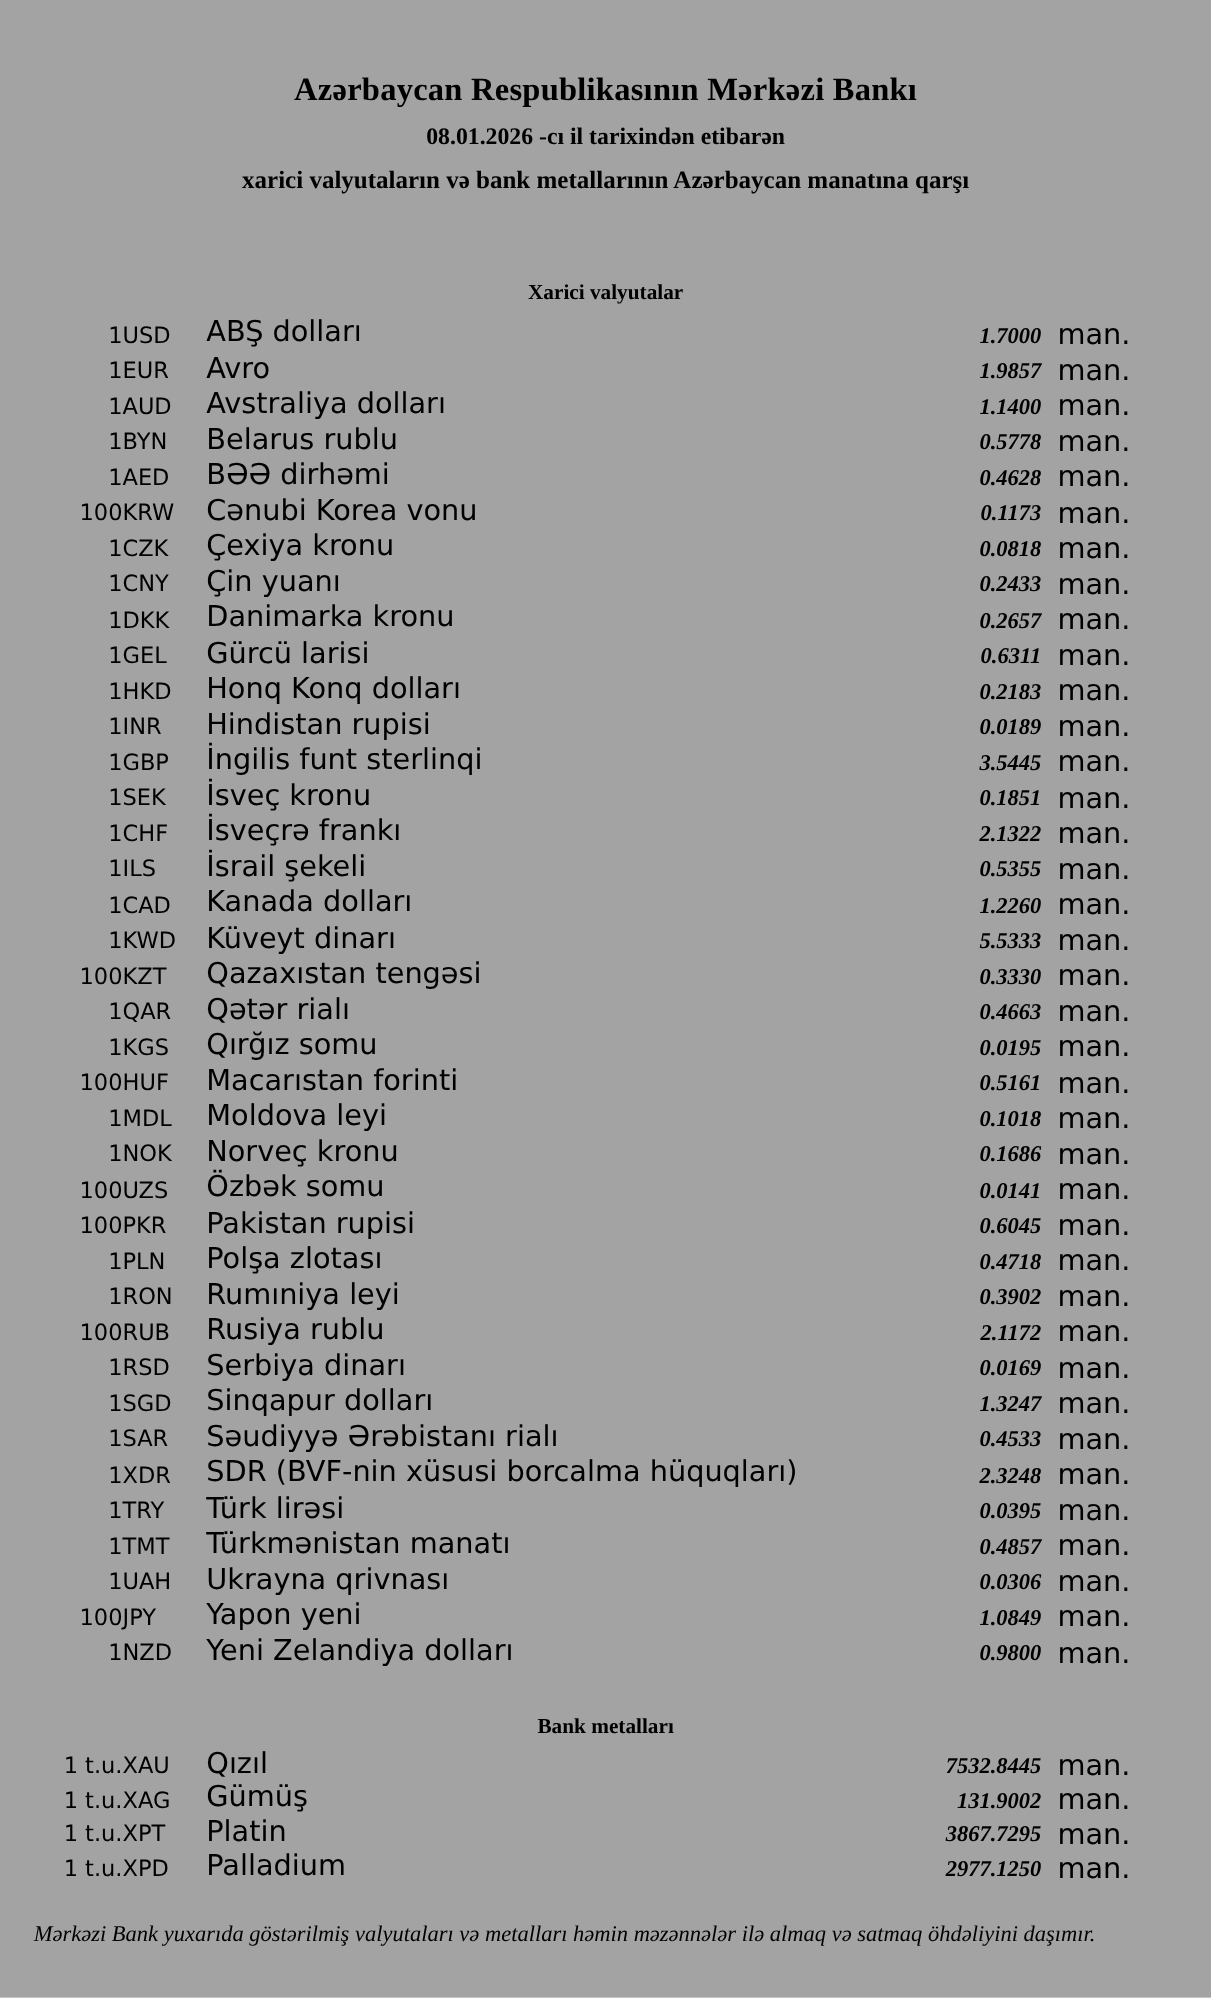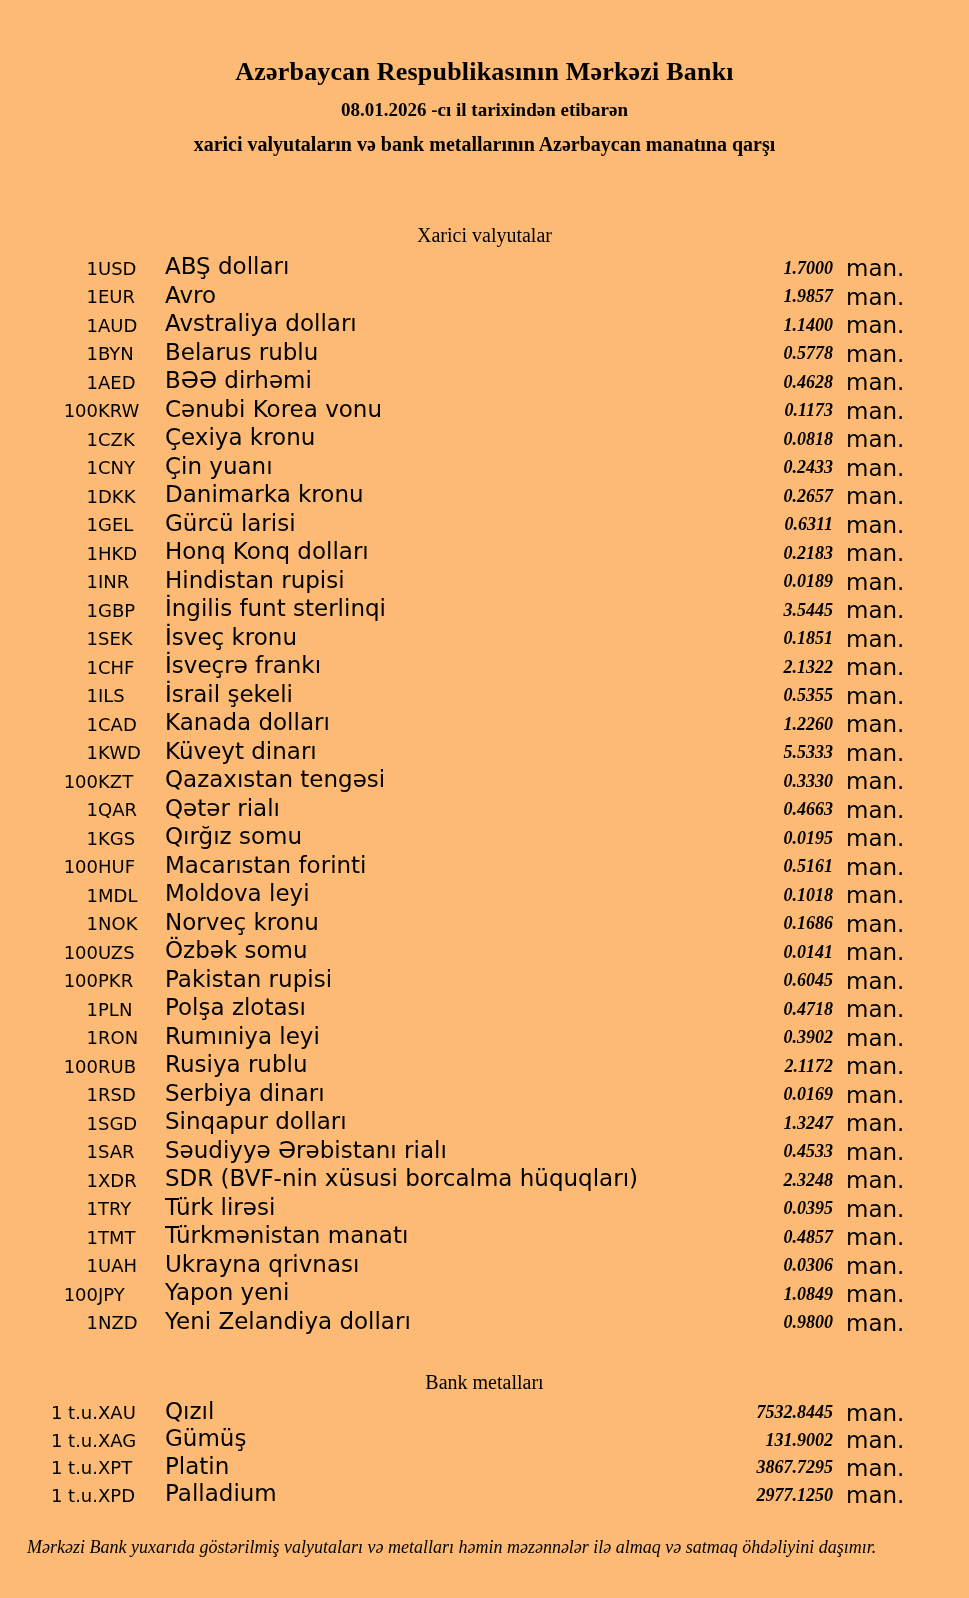--- a/index.html
+++ b/index.html
@@ -5,21 +5,21 @@
   * { margin: 0; padding: 0; box-sizing: border-box; }
   html, body { background: #ffffff; }
   body {
     width: 969px;
     height: 1598px;
     position: relative;
     font-family: "DejaVu Sans", sans-serif;
     color: #000000;
     overflow: hidden;
   }
-  .page { position: absolute; inset: 0; background: #fdba74; }
+  .page { position: absolute; inset: 0; background: #a3a3a3; }
 
   .centered { position: absolute; left: 0; width: 100%; text-align: center; }
 
   .title {
     top: 57px;
     font-family: "Liberation Serif", serif;
     font-weight: bold;
     font-size: 26px;
     letter-spacing: 0.2px;
   }
@@ -30,22 +30,22 @@
     font-size: 19px;
   }
   .subtitle {
     top: 133px;
     font-family: "Liberation Serif", serif;
     font-weight: bold;
     font-size: 20px;
   }
   .section-title {
     font-family: "Liberation Serif", serif;
-    font-weight: normal;
-    font-size: 20px;
+    font-weight: bold;
+    font-size: 17px;
   }
   .st-currencies { top: 224px; }
   .st-metals    { top: 1371px; }
 
   .rows {
     position: absolute;
     left: 40px;
     right: 66px;
   }
   #currency-rows { top: 254px; }

